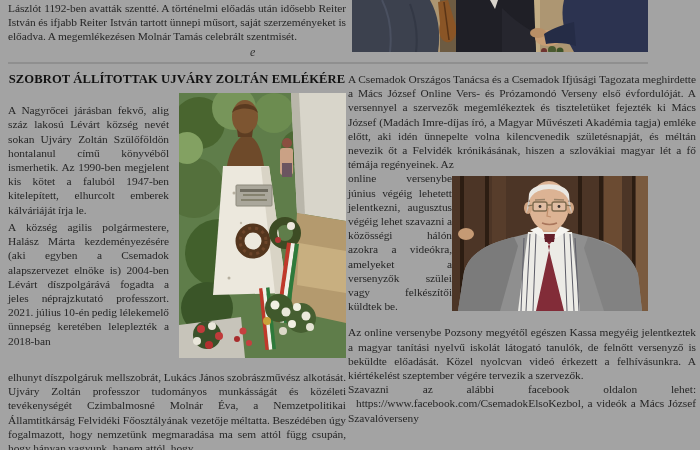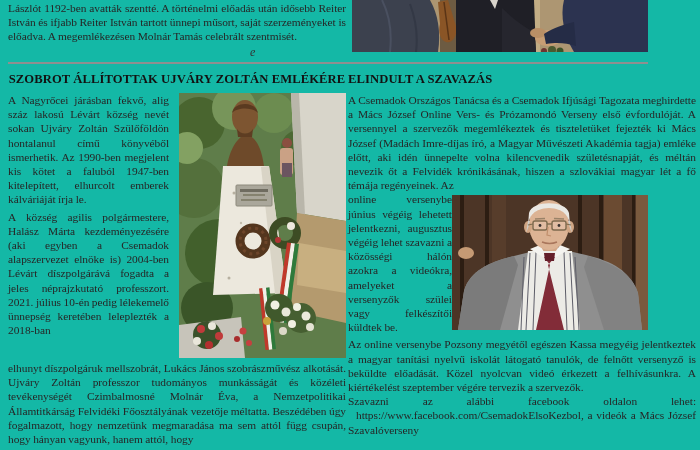--- a/index.html
+++ b/index.html
@@ -1,18 +1,18 @@
 <!DOCTYPE html>
 <html lang="hu"><head>
 <meta charset="utf-8">
 <style>
   html,body{margin:0;padding:0;background:#e9e9e9;}
   .page{
     position:relative;width:700px;height:450px;margin:0 auto;
-    background:#14b8a6;overflow:hidden;
+    background:#a3a3a3;overflow:hidden;
     font-family:"Liberation Serif","DejaVu Serif",serif;
     color:#262626;
     -webkit-font-smoothing:antialiased;
   }
   p{margin:0;text-align:justify;}
   .body-text{font-size:11.4px;line-height:14.2px;letter-spacing:-0.05px;word-spacing:-0.2px;}
 
   
   .top-text{position:absolute;left:8px;top:1px;width:338px;}
   .end-mark{position:absolute;left:250px;top:45px;font-style:italic;font-size:12px;color:#333;}
@@ -21,29 +21,29 @@
 
   
   .article{position:absolute;top:72px;font-family:Liberation Serif, serif;}
   .article-left{left:8px;width:338px;}
   .article-right{left:348px;width:348px;}
   h2{
     font-size:12.6px;line-height:15px;margin:0 0 6px 0;font-weight:bold;
     color:#121212;letter-spacing:0.1px;
   }
   .article-left h2{text-align:center;}
-  .row{display:flex;align-items:flex-start;}
+  .row{display:flex;align-items:center;}
   .article-left .row{gap:10px;}
   .article-right .row{gap:0;}
   .col-left{width:161px;flex:none;}
   .col-left p + p{margin-top:3px;}
   .col-right{width:104px;flex:none;}
   .photo-statue{width:167px;height:265px;flex:none;display:block;}
   .photo-portrait{width:196px;height:135px;flex:none;display:block;margin-top:3px;}
-  .bottom{margin-top:3px;}
+  .bottom{margin-top:12px;}
   .fb-url{color:#262626;text-decoration:none;margin-left:8px;}
 </style>
 </head>
 <body>
 
 <div class="page">
 
   <p class="top-text body-text">Lászlót 1192-ben avatták szentté. A történelmi előadás után idősebb Reiter István és ifjabb Reiter István tartott ünnepi műsort, saját szerzeményeket is előadva. A megemlékezésen Molnár Tamás celebrált szentmisét.</p>
   <span class="end-mark">e</span>
 
@@ -164,21 +164,20 @@
 
         <circle cx="64" cy="238" r="3.5" fill="#c5403f"></circle>
         <circle cx="58" cy="246" r="3" fill="#a82c2c"></circle>
         <circle cx="70" cy="250" r="3" fill="#c5403f"></circle>
       </svg>
     </div>
     <p class="bottom body-text">elhunyt díszpolgáruk mellszobrát, Lukács János szobrászművész alkotását. Ujváry Zoltán professzor tudományos munkásságát és közéleti tevékenységét Czimbalmosné Molnár Éva, a Nemzetpolitikai Államtitkárság Felvidéki Főosztályának vezetője méltatta. Beszédében úgy fogalmazott, hogy nemzetünk megmaradása ma sem attól függ csupán, hogy hányan vagyunk, hanem attól, hogy</p>
   </article>
 
   <article class="article article-right">
-    <h2>ELINDULT A SZAVAZÁS</h2>
     <p class="body-text">A Csemadok Országos Tanácsa és a Csemadok Ifjúsági Tagozata meghirdette a Mács József Online Vers- és Prózamondó Verseny első évfordulóját. A versennyel a szervezők megemlékeztek és tiszteletüket fejezték ki Mács József (Madách Imre-díjas író, a Magyar Művészeti Akadémia tagja) emléke előtt, aki idén ünnepelte volna kilencvenedik születésnapját, és méltán nevezik őt a Felvidék krónikásának, hiszen a szlovákiai magyar lét a fő témája regényeinek. Az</p>
     <div class="row">
       <p class="col-right body-text">online versenybe június végéig lehetett jelentkezni, augusztus végéig lehet szavazni a közösségi hálón azokra a videókra, amelyeket a versenyzők szülei vagy felkészítői küldtek be.</p>
       <svg class="photo-portrait" viewBox="0 0 196 135" preserveAspectRatio="none" aria-hidden="true">
 
         <rect x="0" y="0" width="196" height="135" fill="#4c3526"></rect>
         <rect x="8" y="0" width="4" height="135" fill="#2c1d12"></rect>
         <rect x="33" y="0" width="4" height="135" fill="#2c1d12"></rect>
         <rect x="126" y="0" width="4" height="135" fill="#2c1d12"></rect>
         <rect x="147" y="0" width="4" height="135" fill="#2c1d12"></rect>

